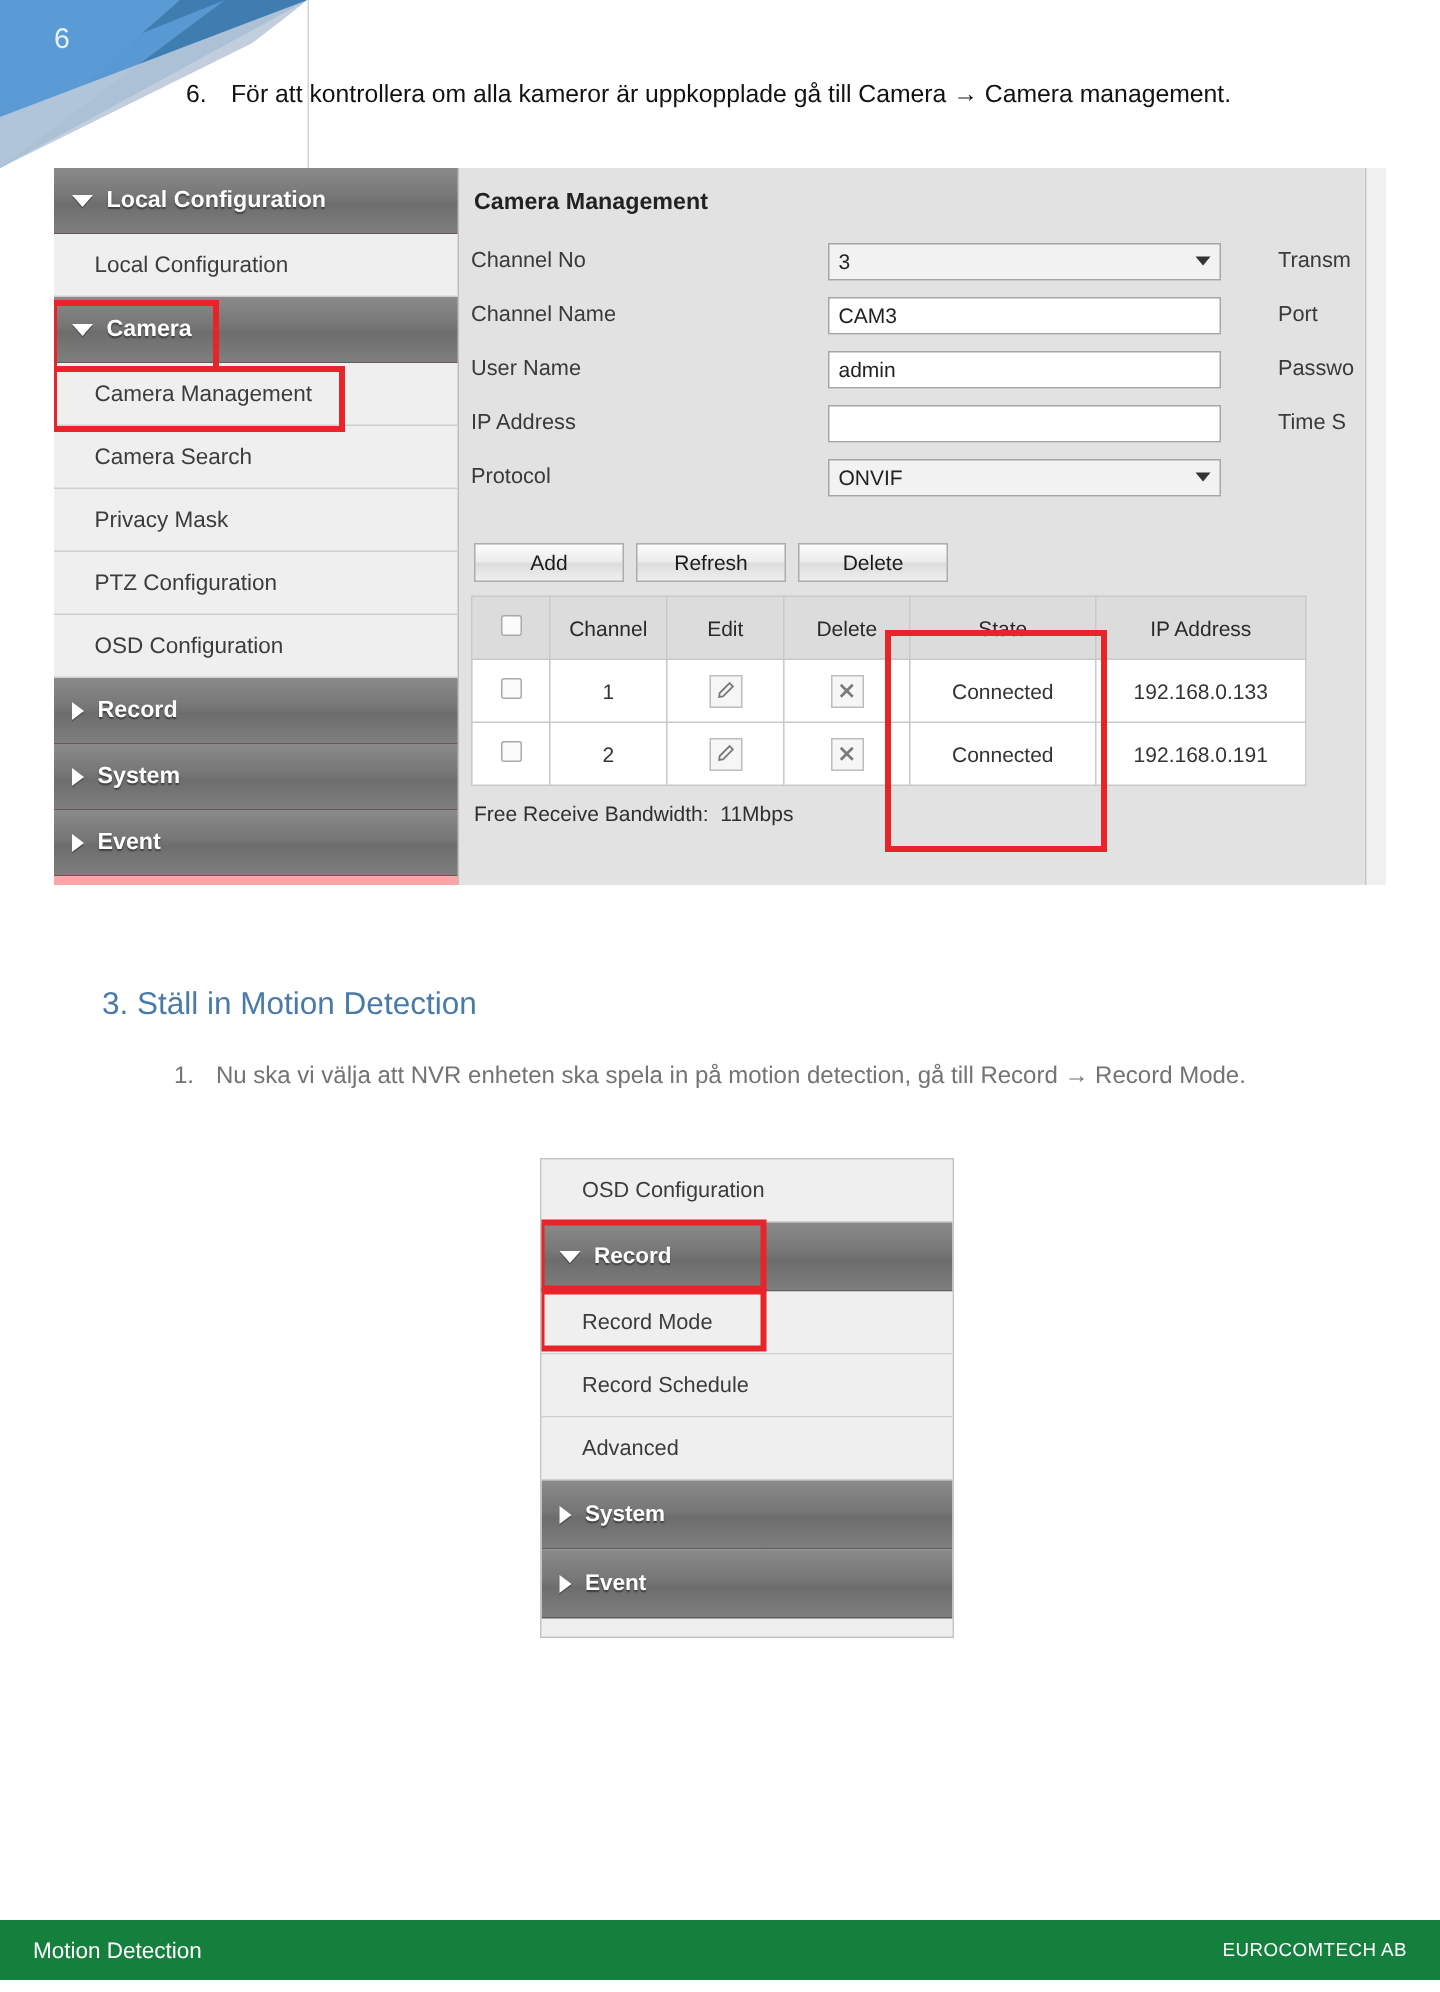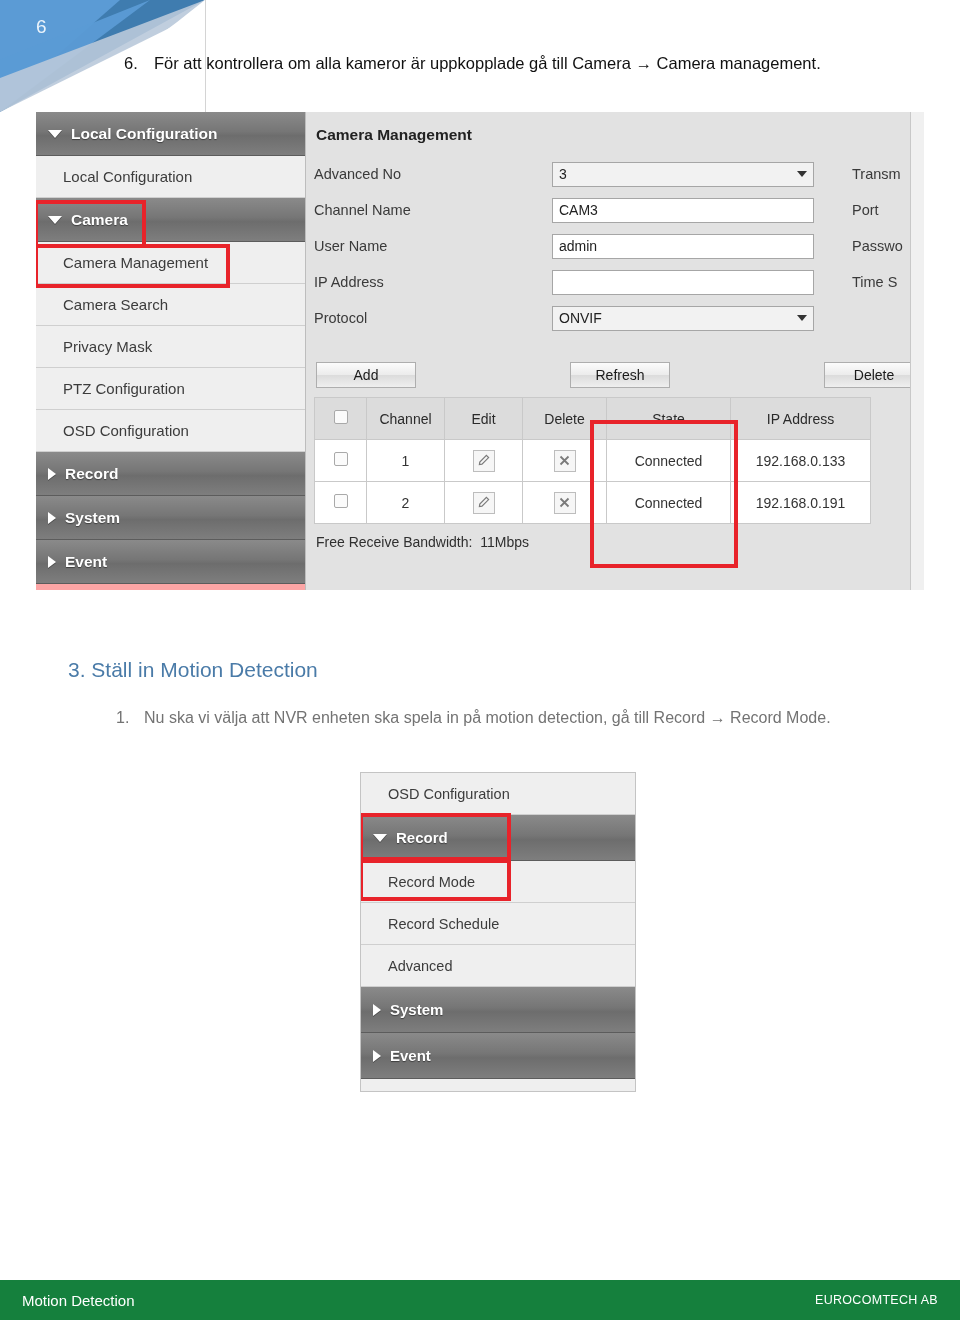--- a/index.html
+++ b/index.html
@@ -111,21 +111,21 @@
   .form-control .caret {
     width: 0; height: 0;
     border-left: 5px solid transparent; border-right: 5px solid transparent;
     border-top: 6px solid #333;
   }
   .form-label-right {
     margin-left: 38px; font-size: 14.5px; color: #3a3a3a; white-space: nowrap;
   }
 
   
-  .btn-row { display: flex; gap: 8px; margin: 26px 0 9px 2px; justify-content: space-between; }
+  .btn-row { display: flex; gap: 8px; margin: 26px 0 9px 2px; }
   .nvr-btn {
     min-width: 100px; height: 26px; line-height: 24px; text-align: center;
     font-size: 14px; color: #1a1a1a;
     background: linear-gradient(to bottom, #fcfcfc 0%, #ececec 48%, #dcdcdc 52%, #efefef 100%);
     border: 1px solid #aeaeae;
   }
 
   
   .nvr-table { border-collapse: collapse; font-size: 14px; color: #333; }
   .nvr-table th, .nvr-table td {
@@ -245,21 +245,21 @@
 
     <div class="anno-box" style="left:-2px; top:88px; width:112px; height:48px;"></div>
     <div class="anno-box" style="left:-2px; top:132px; width:196px; height:44px;"></div>
   </div>
 
   <div class="nvr-pane">
     <div class="pane-title">Camera Management</div>
 
     <div class="form-grid">
       <div class="form-row">
-        <div class="form-label">Advanced No</div>
+        <div class="form-label">Channel No</div>
         <div class="form-control select">
           <span>3</span>
           <span class="caret"></span>
         </div>
         <div class="form-label-right">Transm</div>
       </div>
       <div class="form-row">
         <div class="form-label">Channel Name</div>
         <div class="form-control">
           <span>CAM3</span>

